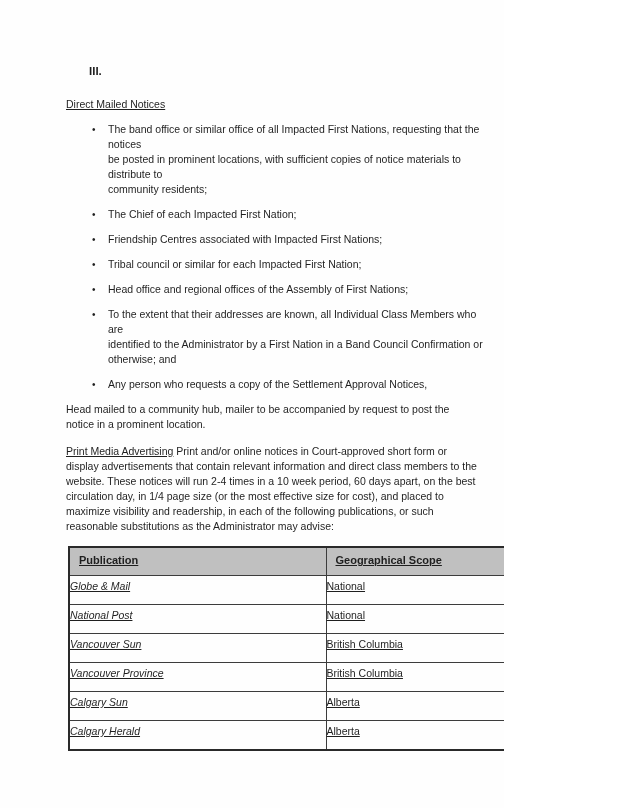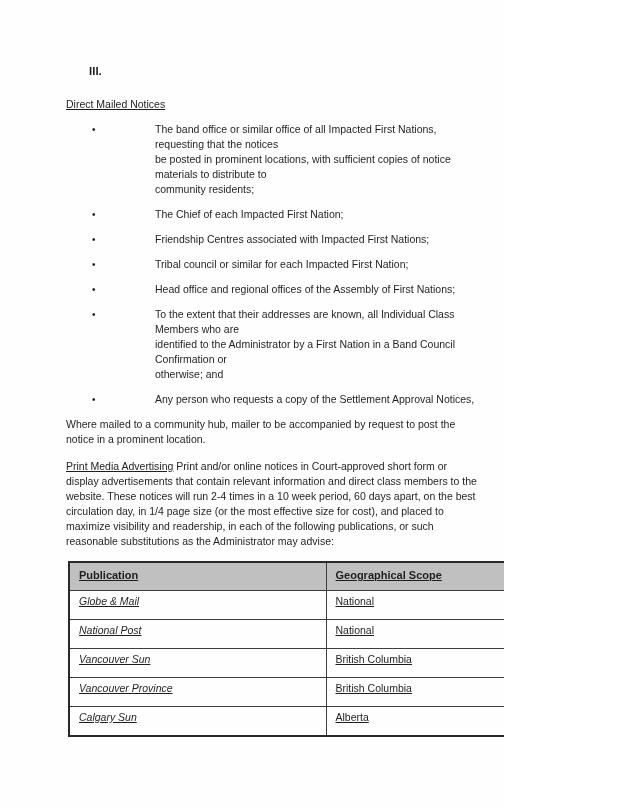--- a/index.html
+++ b/index.html
@@ -40,21 +40,20 @@
     margin-top: 10px;
   }
   .bullet .dot {
     flex: 0 0 16px;
     margin-left: 26px;
     font-size: 10px;
   }
   .bullet .btxt {
     flex: 1;
     white-space: pre-line;
-    margin-left: 47px;
   }
   .footer-note {
     margin-top: 10px;
     white-space: pre-line;
   }
   .pm-para {
     margin-top: 12px;
     white-space: pre-line;
   }
   .pm-lead {
@@ -76,21 +75,21 @@
     text-align: left;
     vertical-align: top;
     font-weight: normal;
   }
   .pub-table th {
     font-weight: bold;
     font-size: 11px;
     padding: 5px 8px 7px 9px;
   }
   .pub-table td {
-    padding: 3px 8px 10px 9px;
+    padding: 3px 8px 10px 0;
   }
   .pub-table td.pub {
     font-style: italic;
   }
 </style>
 </head>
 <body>
 
 <div class="page">
 
@@ -129,21 +128,21 @@
       <span class="btxt">To the extent that their addresses are known, all Individual Class Members who are
 identified to the Administrator by a First Nation in a Band Council Confirmation or
 otherwise; and</span>
     </div>
     <div class="bullet">
       <span class="dot">•</span>
       <span class="btxt">Any person who requests a copy of the Settlement Approval Notices,</span>
     </div>
   </div>
 
-  <div class="footer-note">Where mailed to a community hub, mailer to be accompanied by request to post the
+  <div class="footer-note">Head mailed to a community hub, mailer to be accompanied by request to post the
 notice in a prominent location.</div>
 
   <div class="pm-para"><span class="pm-lead">Print Media Advertising</span><span> Print and/or online notices in Court-approved short form or
 display advertisements that contain relevant information and direct class members to the
 website. These notices will run 2-4 times in a 10 week period, 60 days apart, on the best
 circulation day, in 1/4 page size (or the most effective size for cost), and placed to
 maximize visibility and readership, in each of the following publications, or such
 reasonable substitutions as the Administrator may advise:</span></div>
 
   <table class="pub-table">
@@ -171,16 +170,20 @@
         <td>British Columbia</td>
       </tr>
       <tr>
         <td class="pub">Vancouver Province</td>
         <td>British Columbia</td>
       </tr>
       <tr>
         <td class="pub">Calgary Sun</td>
         <td>Alberta</td>
       </tr>
+      <tr>
+        <td class="pub">Calgary Herald</td>
+        <td>Alberta</td>
+      </tr>
     </tbody>
   </table>
 
 </div>
 
 </body></html>

